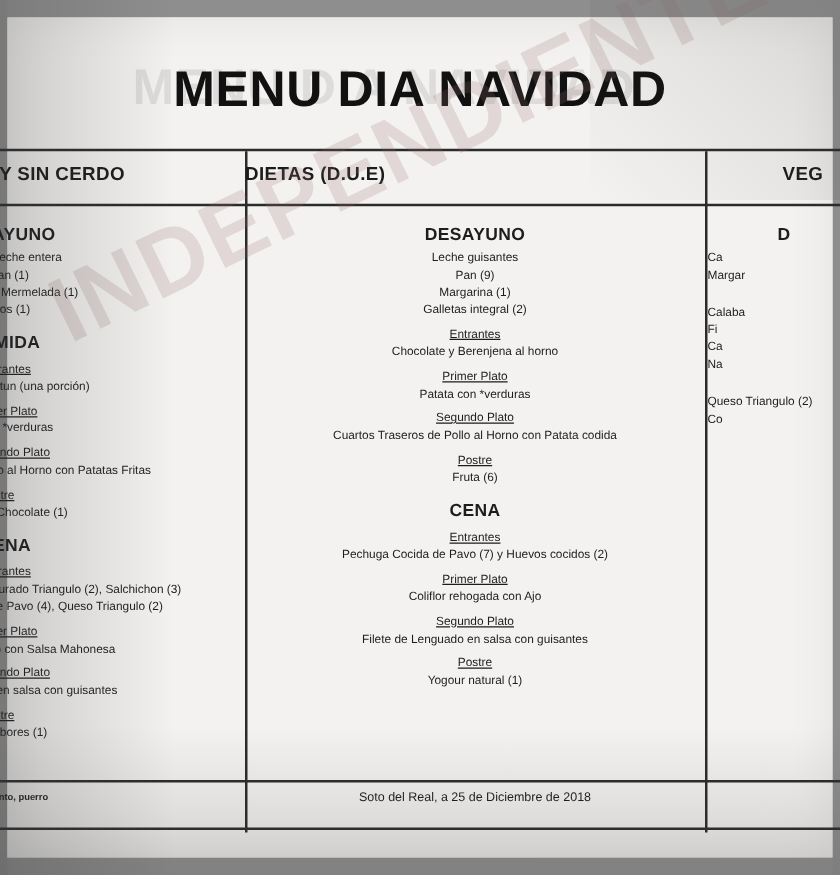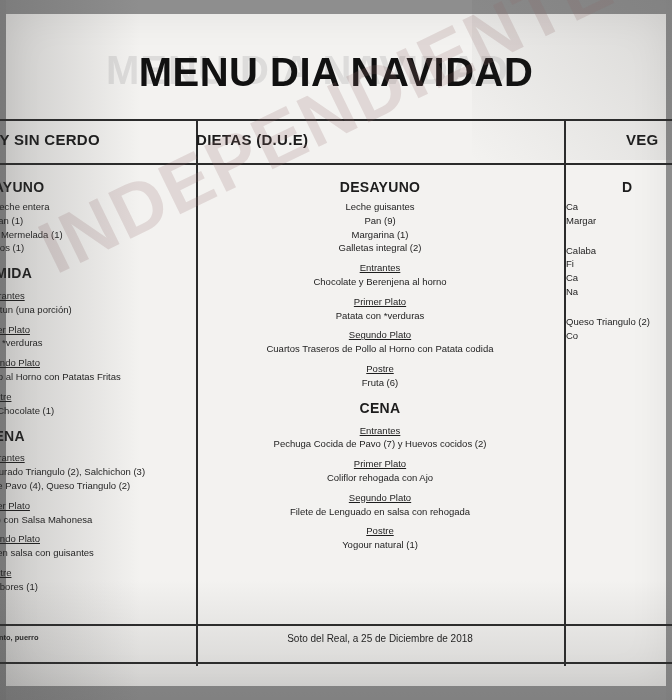--- a/index.html
+++ b/index.html
@@ -278,21 +278,21 @@
           <div class="sec">Segundo Plato</div>
           <div class="line">Cuartos Traseros de Pollo al Horno con Patata codida</div>
           <div class="sec">Postre</div>
           <div class="line">Fruta (6)</div>
           <div class="meal">CENA</div>
           <div class="sec">Entrantes</div>
           <div class="line">Pechuga Cocida de Pavo (7) y Huevos cocidos (2)</div>
           <div class="sec">Primer Plato</div>
           <div class="line">Coliflor rehogada con Ajo</div>
           <div class="sec">Segundo Plato</div>
-          <div class="line">Filete de Lenguado en salsa con rehogada</div>
+          <div class="line">Filete de Lenguado en salsa con guisantes</div>
           <div class="sec">Postre</div>
           <div class="line">Yogour natural (1)</div>
         </div>
       <div class="col c3">
           <div class="meal">D</div>
           <div class="line">Ca</div>
           <div class="line">Margar</div>
           <div style="height: 16px;"></div>
           <div class="line">Calaba</div>
           <div class="line">Fi</div>

